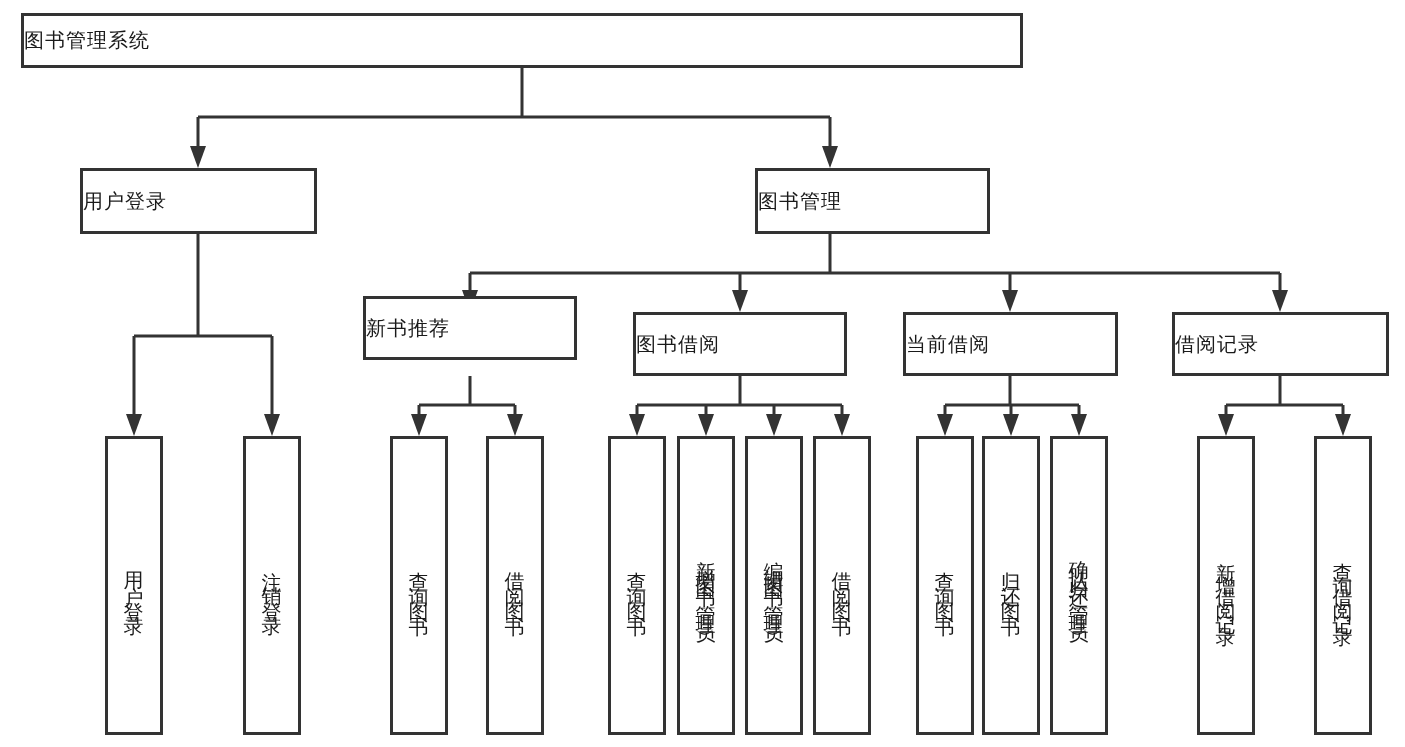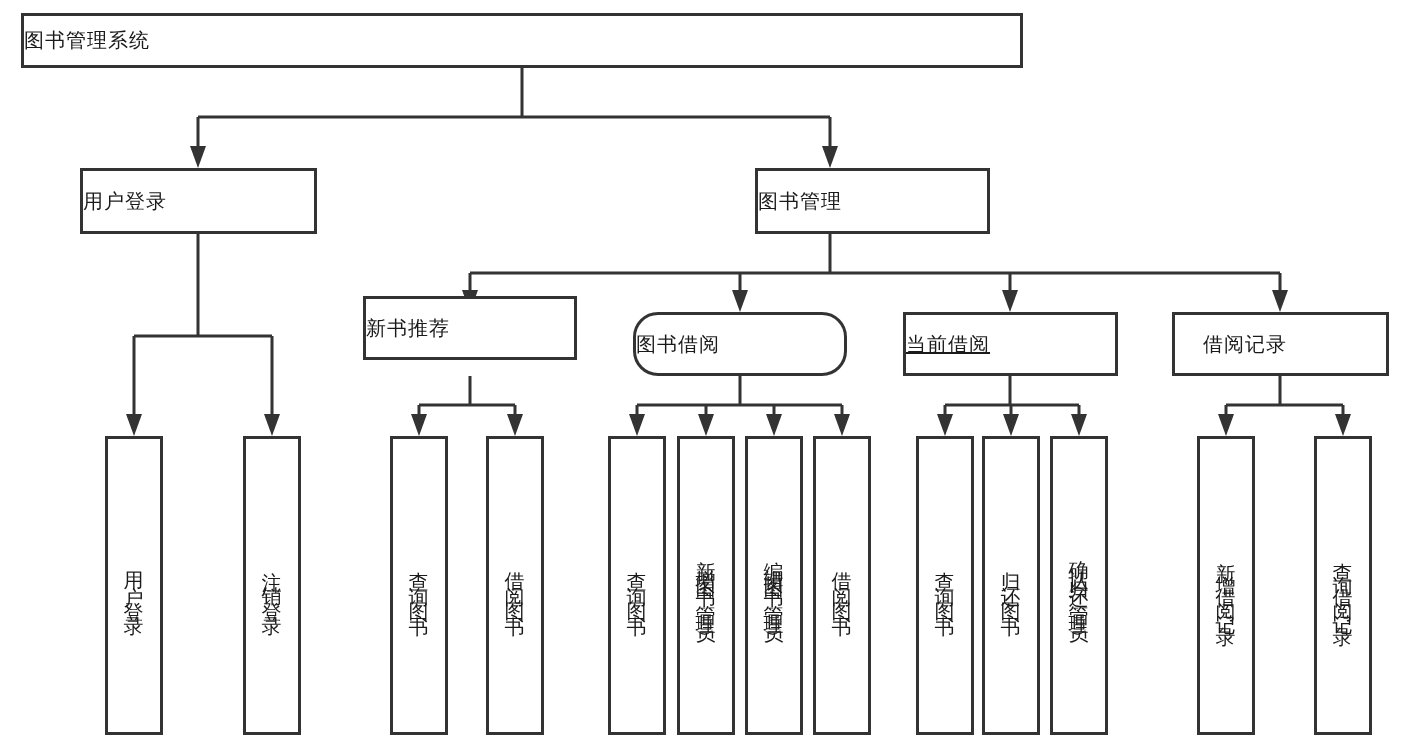--- a/index.html
+++ b/index.html
@@ -110,27 +110,27 @@
   <div class="hbox" style="left:80px; top:168px; width:237px; height:66px;">
     <span>用户登录</span>
   </div>
   <div class="hbox" style="left:712px; top:168px; width:235px; height:66px;margin-left:43px;">
     <span>图书管理</span>
   </div>
 
   <div class="hbox" style="left:363px; top:296px; width:214px; height:64px;">
     <span>新书推荐</span>
   </div>
-  <div class="hbox" style="left:633px; top:312px; width:214px; height:64px;border-radius:25px;">
+  <div class="hbox" style="left:633px; top:312px; width:214px; height:64px;">
     <span>图书借阅</span>
   </div>
-  <div class="hbox" style="left:903px; top:312px; width:215px; height:64px;text-decoration:underline;">
+  <div class="hbox" style="left:903px; top:312px; width:215px; height:64px;">
     <span>当前借阅</span>
   </div>
-  <div class="hbox" style="left:1172px; top:312px; width:217px; height:64px;padding-left:28px;">
+  <div class="hbox" style="left:1172px; top:312px; width:217px; height:64px;">
     <span>借阅记录</span>
   </div>
 
   <div class="vbox v-s" style="left:105px;">
     <span>用户登录</span>
   </div>
   <div class="vbox v-s" style="left:243px;">
     <span>注销登录</span>
   </div>
 

